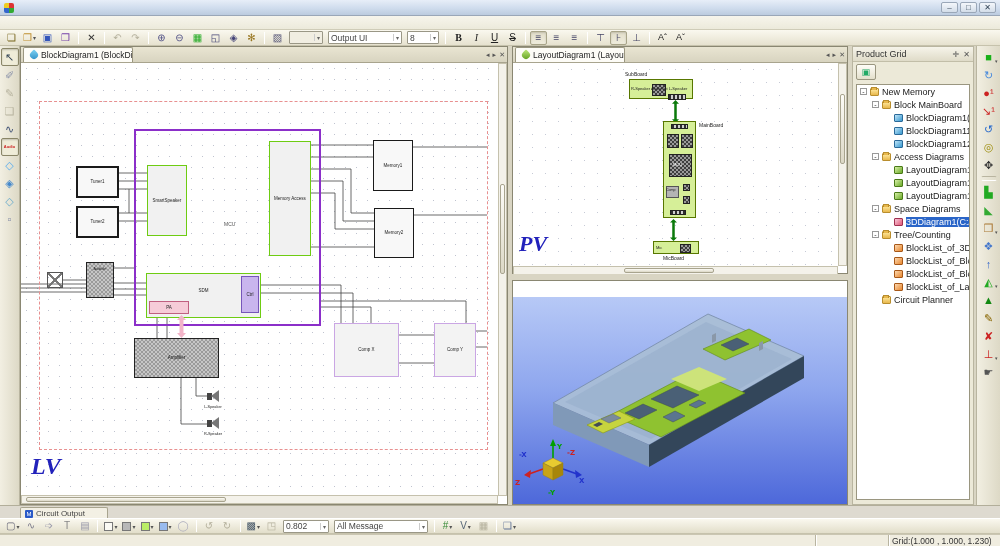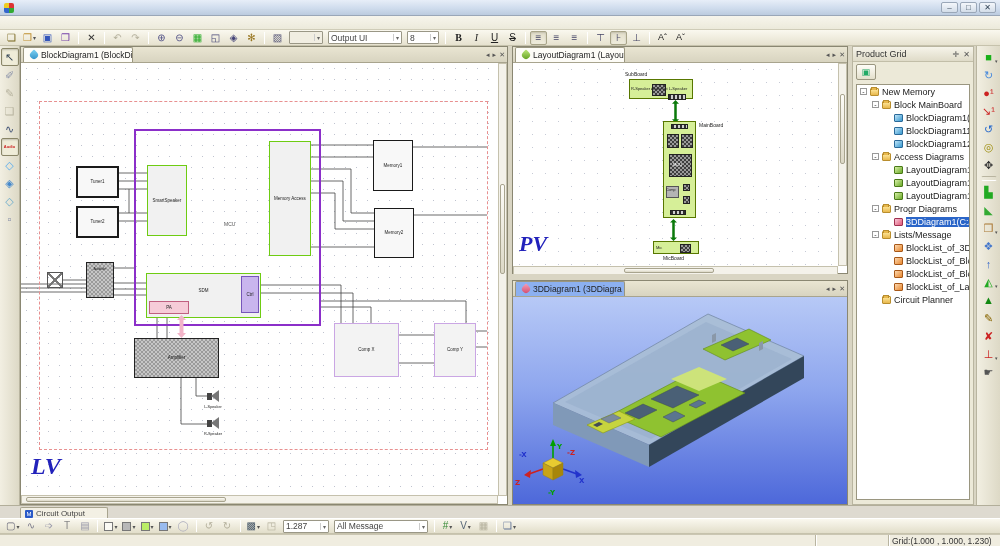--- a/index.html
+++ b/index.html
@@ -440,31 +440,20 @@
       <div class="thumb" style="left:1px;top:30px;width:5px;height:70px"></div>
     </div>
   <div class="hscroll abs" style="left:0;top:219px;width:325px;height:9px">
       <div class="thumb" style="left:110px;top:1px;width:90px;height:5px"></div>
     </div>
 </div>
 
 <div class="abs splitter" style="left:512px;top:274px;width:336px;height:6px"></div>
 
 <div class="abs panel" style="left:512px;top:280px;width:336px;height:225px">
-  <div class="tabrow">
-    <div class="tab selblue">
-      <span class="ti ti-3d"></span>
-      <span>3DDiagram1 (3DDiagra</span>
-    </div>
-    <div class="navbtns">
-      <span class="navbtn">◂</span>
-      <span class="navbtn">▸</span>
-      <span class="navbtn">✕</span>
-    </div>
-  </div>
   <svg width="334" height="207" style="position:absolute;left:0;top:16px">
     <defs>
       <linearGradient id="sky" x1="0" y1="0" x2="0" y2="1">
         <stop offset="0" stop-color="#b7c9f6"></stop>
           <stop offset="0.45" stop-color="#8ea6ee"></stop>
           <stop offset="1" stop-color="#4d68da"></stop>
       </linearGradient>
     </defs>
     <rect width="334" height="207" fill="url(#sky)"></rect>
 
@@ -565,31 +554,31 @@
         <span class="tlabel">LayoutDiagram11(C:/Progr</span>
       </div>
       <div class="trow" style="padding-left: 27px;">
         <span class="exp"></span>
         <span class="ticn layout"></span>
         <span class="tlabel">LayoutDiagram12(C:/Progr</span>
       </div>
       <div class="trow" style="padding-left: 15px;">
         <span class="exp">-</span>
         <span class="ticn folder"></span>
-        <span class="tlabel">Progr Diagrams</span>
+        <span class="tlabel">Space Diagrams</span>
       </div>
       <div class="trow sel" style="padding-left: 27px;">
         <span class="exp"></span>
         <span class="ticn space"></span>
         <span class="tlabel">3DDiagram1(C:/ProgramDa</span>
       </div>
       <div class="trow" style="padding-left: 15px;">
         <span class="exp">-</span>
         <span class="ticn folder"></span>
-        <span class="tlabel">Lists/Message</span>
+        <span class="tlabel">Tree/Counting</span>
       </div>
       <div class="trow" style="padding-left: 27px;">
         <span class="exp"></span>
         <span class="ticn list"></span>
         <span class="tlabel">BlockList_of_3DDiagram1(C</span>
       </div>
       <div class="trow" style="padding-left: 27px;">
         <span class="exp"></span>
         <span class="ticn list"></span>
         <span class="tlabel">BlockList_of_BlockDiagram1</span>
@@ -747,21 +736,21 @@
     </div>
   <div class="tsep"></div>
   <div class="tb">
       <span class="gi" style="color:#456">▩</span>
       <span class="dd">▾</span>
     </div>
   <div class="tb dis">
       <span class="gi">◳</span>
     </div>
   <div class="combo" style="width:46px">
-      <span class="cv">1.287</span>
+      <span class="cv">0.802</span>
       <span class="ca">▾</span>
     </div>
   <div class="combo" style="width:94px">
       <span class="cv">All Message</span>
       <span class="ca">▾</span>
     </div>
   <div class="tsep"></div>
   <div class="tb">
       <span class="gi" style="color:#383">#</span>
       <span class="dd">▾</span>

